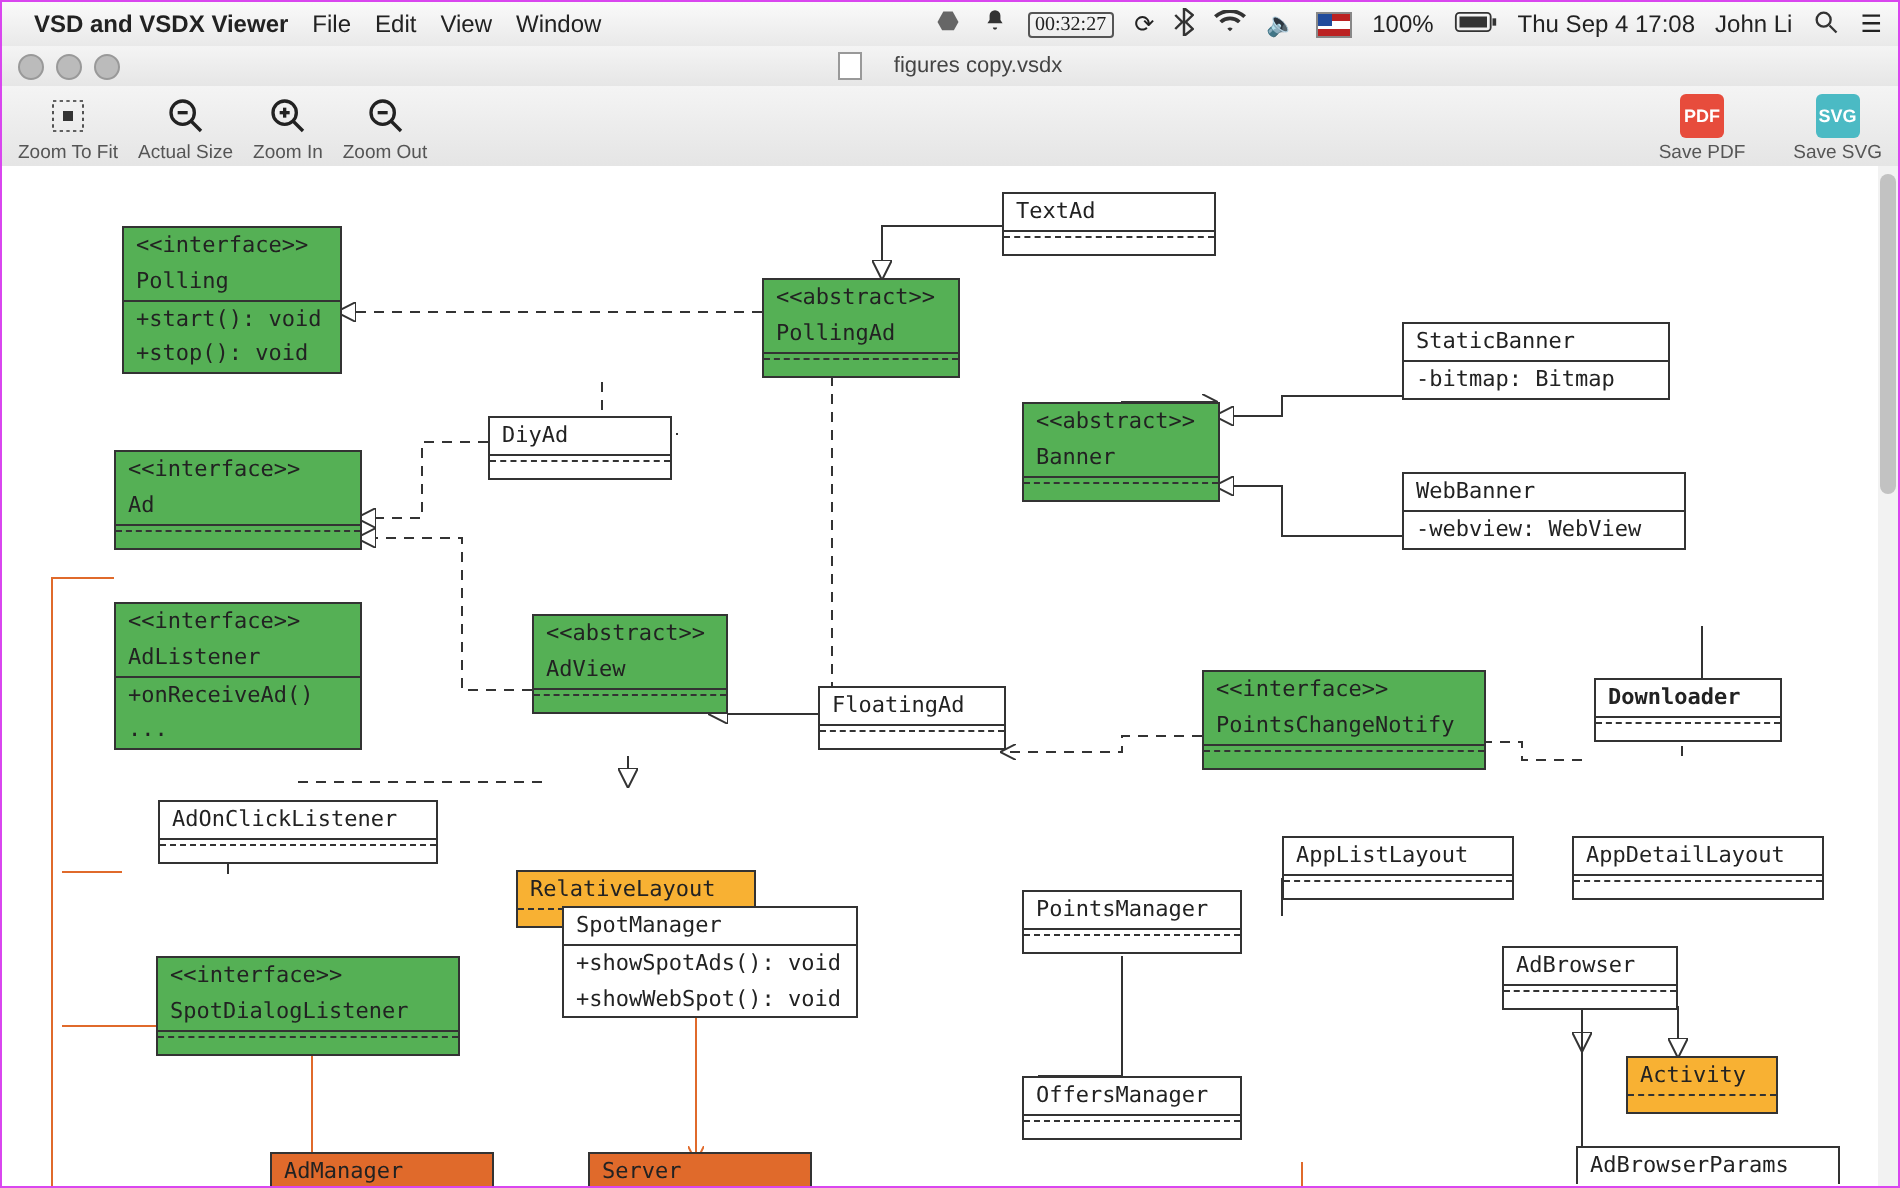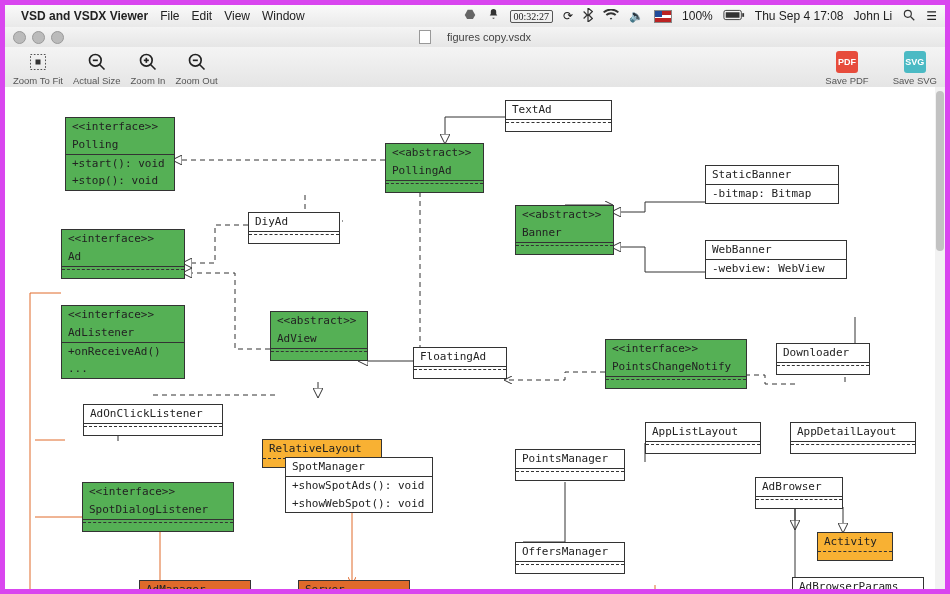--- a/index.html
+++ b/index.html
@@ -1,16 +1,16 @@
 <!DOCTYPE html>
 <html><head>
 <meta charset="utf-8">
 <style>
   html,body{margin:0;padding:0;background:#fff;font-family:-apple-system,Helvetica,Arial,sans-serif;font-size:12px;color:#222;}
-  .screen{width:950px;height:594px;position:relative;overflow:hidden;border:5px solid #d946ef;box-sizing:border-box;background:#701a75;}
+  .screen{width:950px;height:594px;position:relative;overflow:hidden;border:1px solid #d946ef;box-sizing:border-box;background:#701a75;}
   
   .menubar{position:absolute;top:0;left:0;right:0;height:22px;background:linear-gradient(#fafafa,#e9e9e9);border-bottom:1px solid #c5c5c5;display:flex;align-items:center;padding:0 8px;font-size:12px;}
   .menubar .apple{font-size:14px;margin-right:8px;}
   .menubar .appname{font-weight:bold;margin-right:12px;}
   .menubar .mitem{margin-right:12px;}
   .menubar .spacer{flex:1;}
   .menubar .right{display:flex;align-items:center;gap:10px;}
   
   .titlebar{position:absolute;top:22px;left:0;right:0;height:20px;background:linear-gradient(#f4f4f4,#e6e6e6);border-bottom:1px solid #c9c9c9;display:flex;align-items:center;justify-content:center;}
   .traffic{position:absolute;left:8px;top:4px;display:flex;gap:6px;}
@@ -368,20 +368,20 @@
     <div class="box white" style="left:740px;top:490px;width:130px;border-bottom:none;margin-left:47px;">
       <div class="row">AdBrowserParams</div>
     </div>
 
     <div class="box yellow" style="left:812px;top:445px;width:74px;">
       <div class="row">Activity</div>
       <div class="sep" style="border-top:1px dashed #333;"></div>
         <div class="stub"></div>
     </div>
 
-    <div class="box white" style="left:771px;top:256px;width:92px;">
+    <div class="box white" style="left:796px;top:256px;width:92px;font-weight:bold;">
       <div class="row">Downloader</div>
       <div class="sep dash-bot"></div>
         <div class="stub"></div>
     </div>
 
   </div>
 </div>
 
 </body></html>

